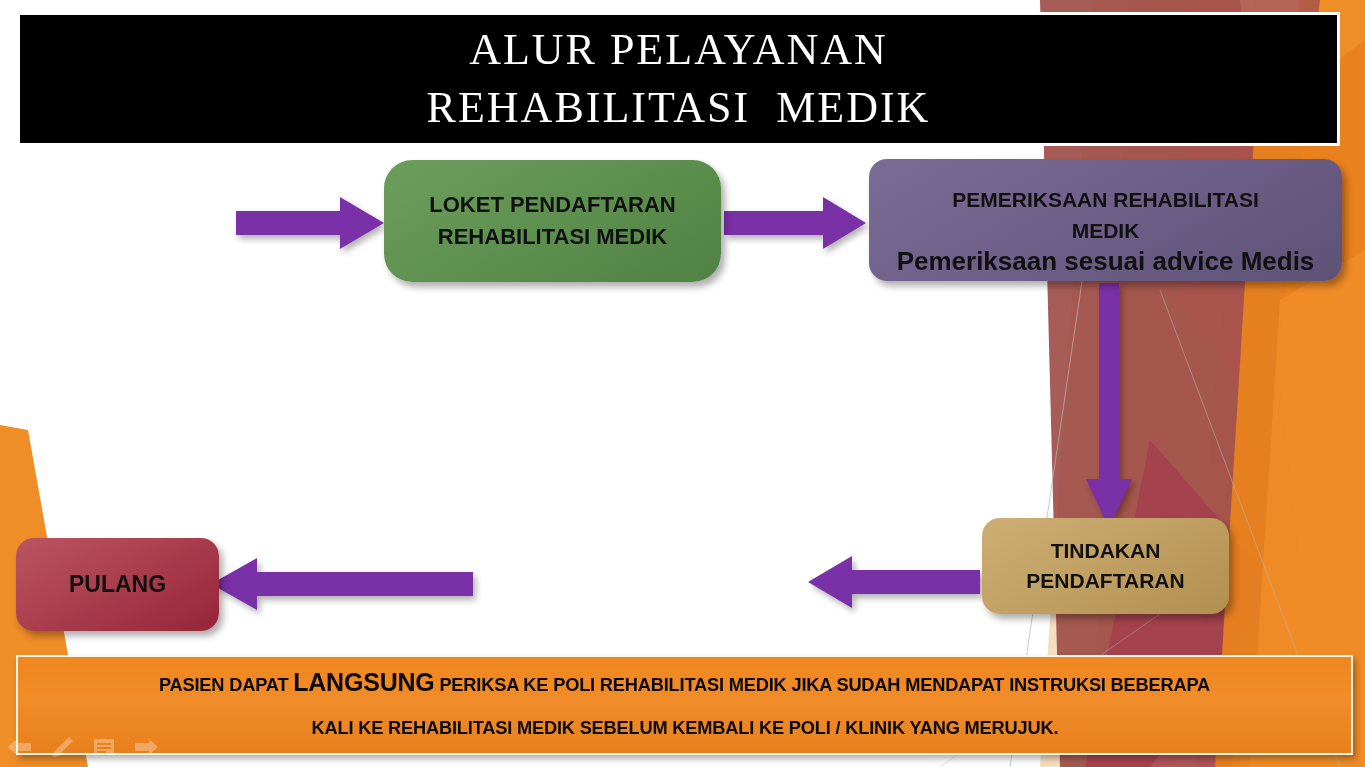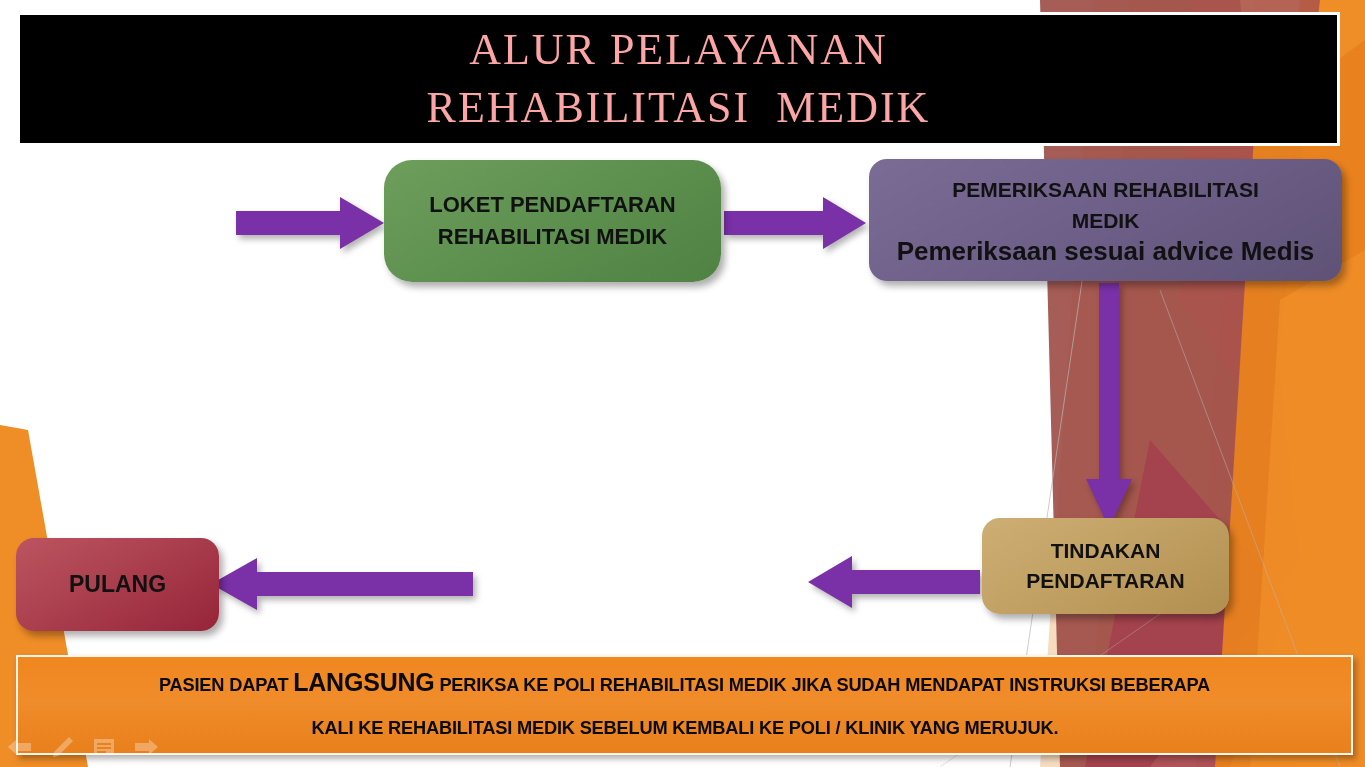--- a/index.html
+++ b/index.html
@@ -39,21 +39,21 @@
     background: #000000;
     border: 3px solid #ffffff;
     box-sizing: border-box;
     display: flex;
     flex-direction: column;
     align-items: center;
     justify-content: center;
     z-index: 20;
   }
   .title-line {
-    color: #fca5a5;
+    color: #ffffff;
     font-family: "Liberation Serif", "DejaVu Serif", serif;
     font-size: 44px;
     line-height: 58px;
     letter-spacing: 2px;
     white-space: pre;
     text-align: center;
   }
 
   
   .node {
@@ -79,21 +79,21 @@
     font-size: 21px; line-height: 30px;
   }
   .node-loket {
     left: 384px; top: 160px; width: 337px; height: 122px;
     background: linear-gradient(150deg, #6e9e5c 0%, #5f9150 45%, #4f8243 100%);
     font-size: 22px; line-height: 32px; border-radius: 28px;
   }
   .node-pemeriksaan {
     left: 869px; top: 159px; width: 473px; height: 122px;
     background: linear-gradient(150deg, #7a6c94 0%, #6e6089 45%, #5f5276 100%);
-    font-size: 21px; line-height: 31px;
+    font-size: 21px; line-height: 31px; justify-content: flex-end;
   }
   .node-tindakan {
     left: 982px; top: 518px; width: 247px; height: 96px;
     background: linear-gradient(150deg, #cdae74 0%, #c2a164 45%, #b08f50 100%);
     font-size: 21px; line-height: 30px;
   }
   .node-apotik {
     left: 468px; top: 534px; width: 335px; height: 100px;
     background: linear-gradient(150deg, #3d7491 0%, #336684 45%, #2b5571 100%);
     font-size: 23px;

